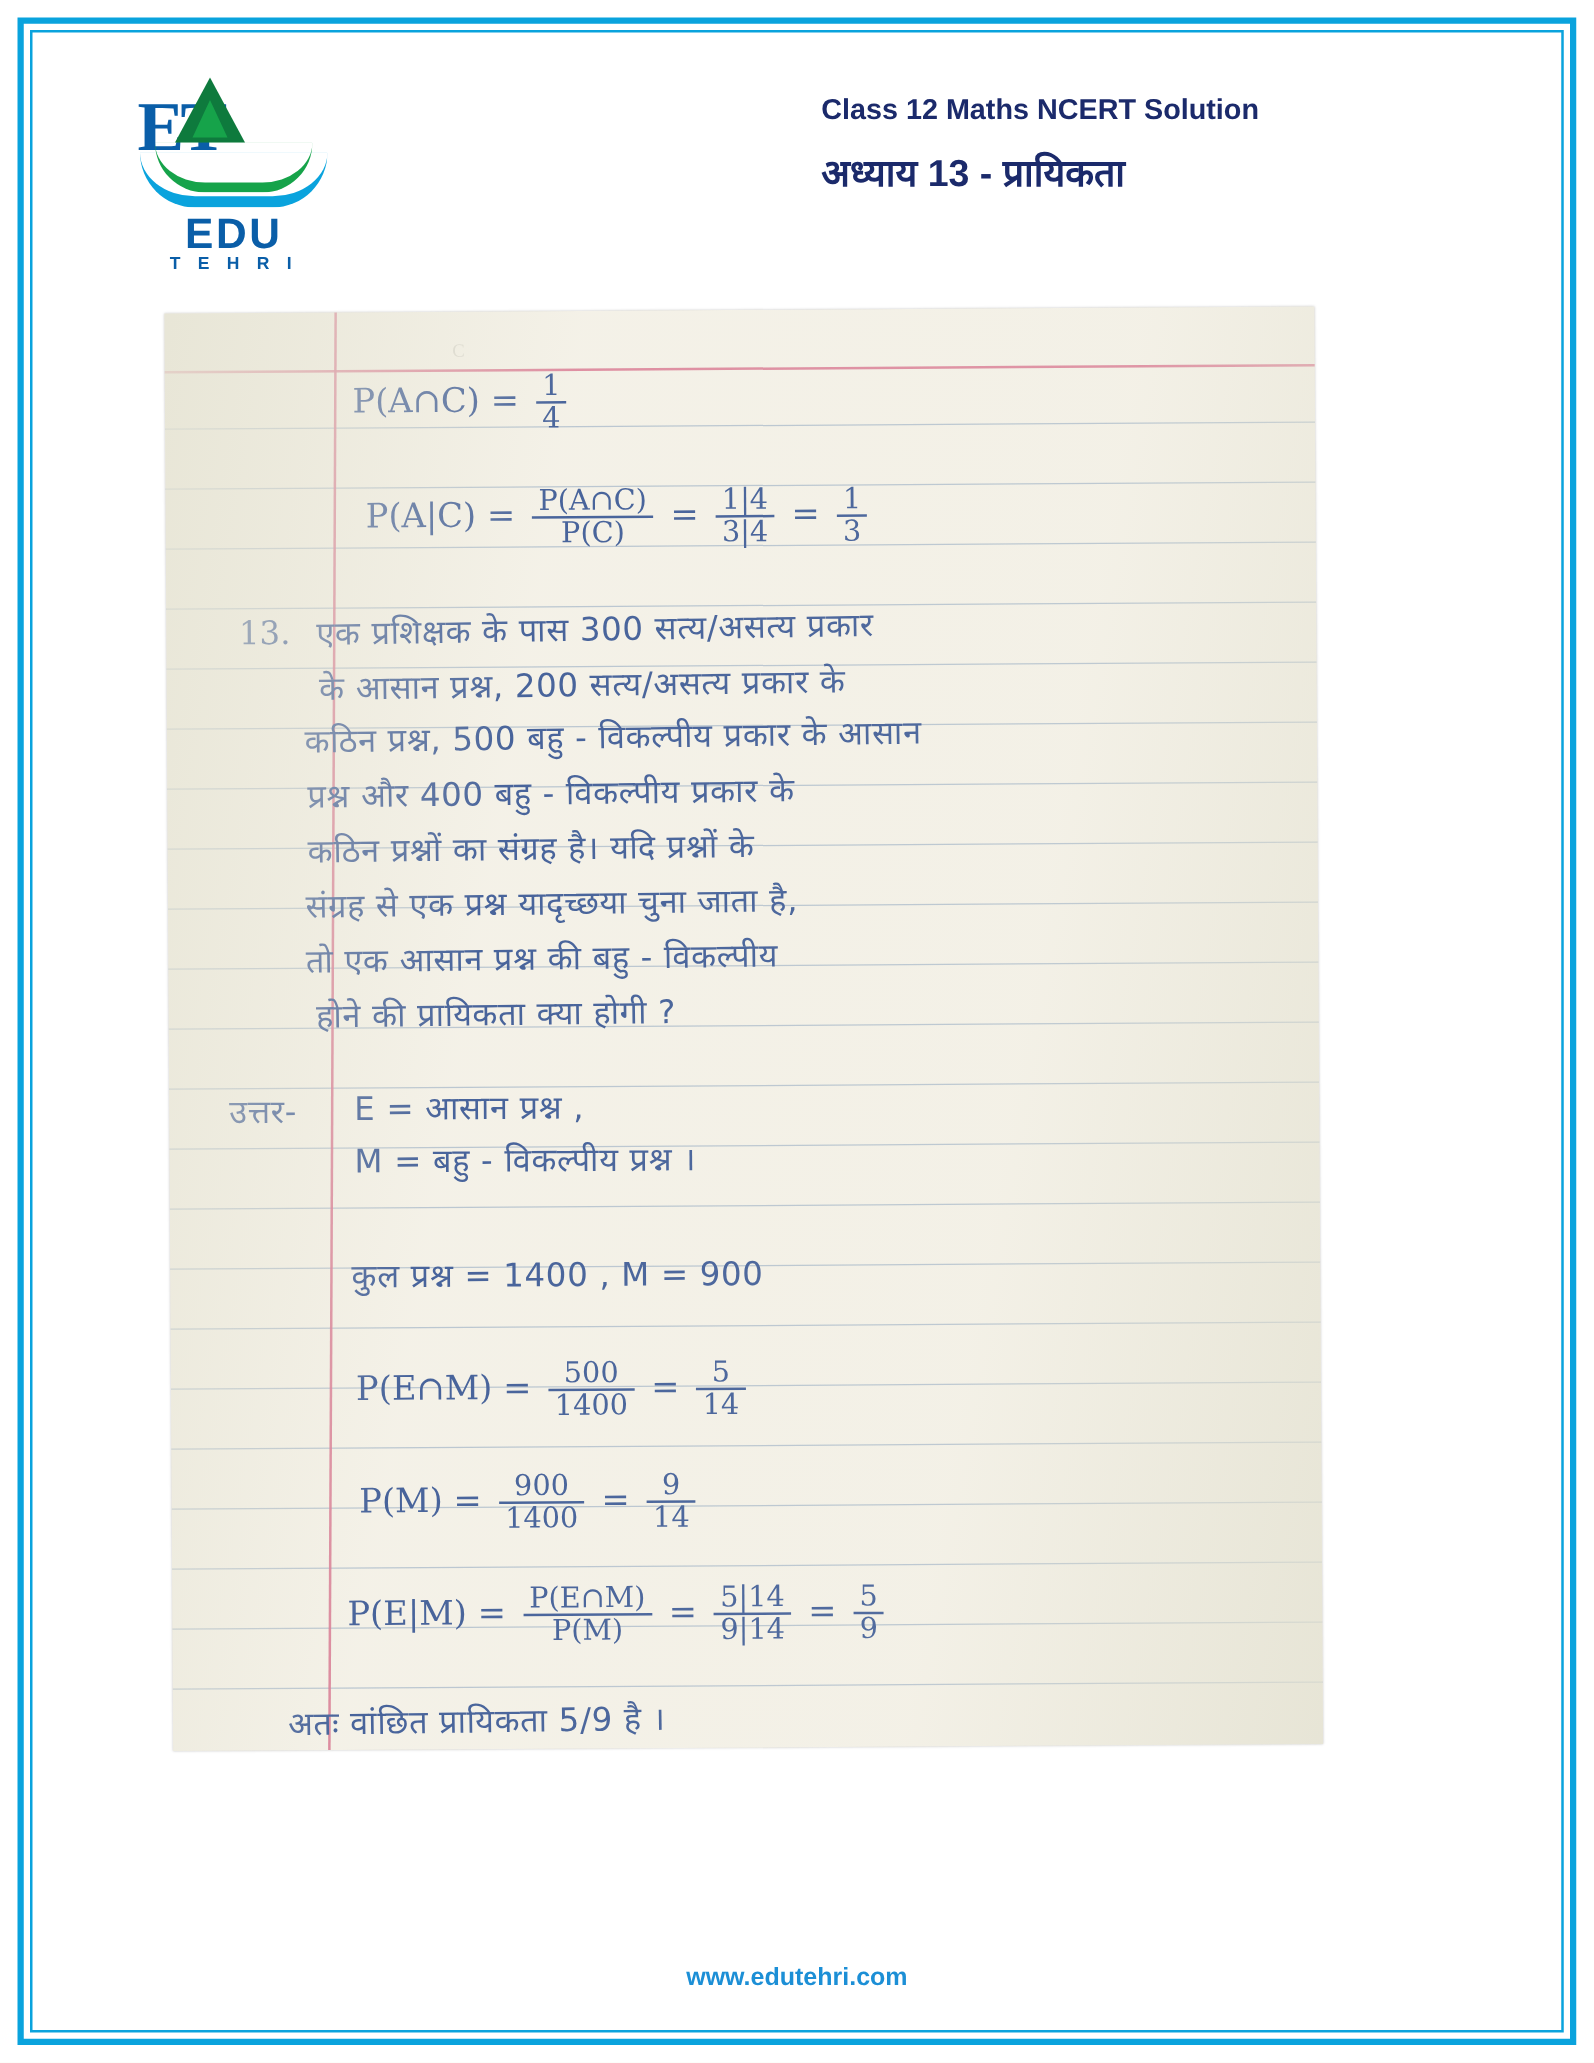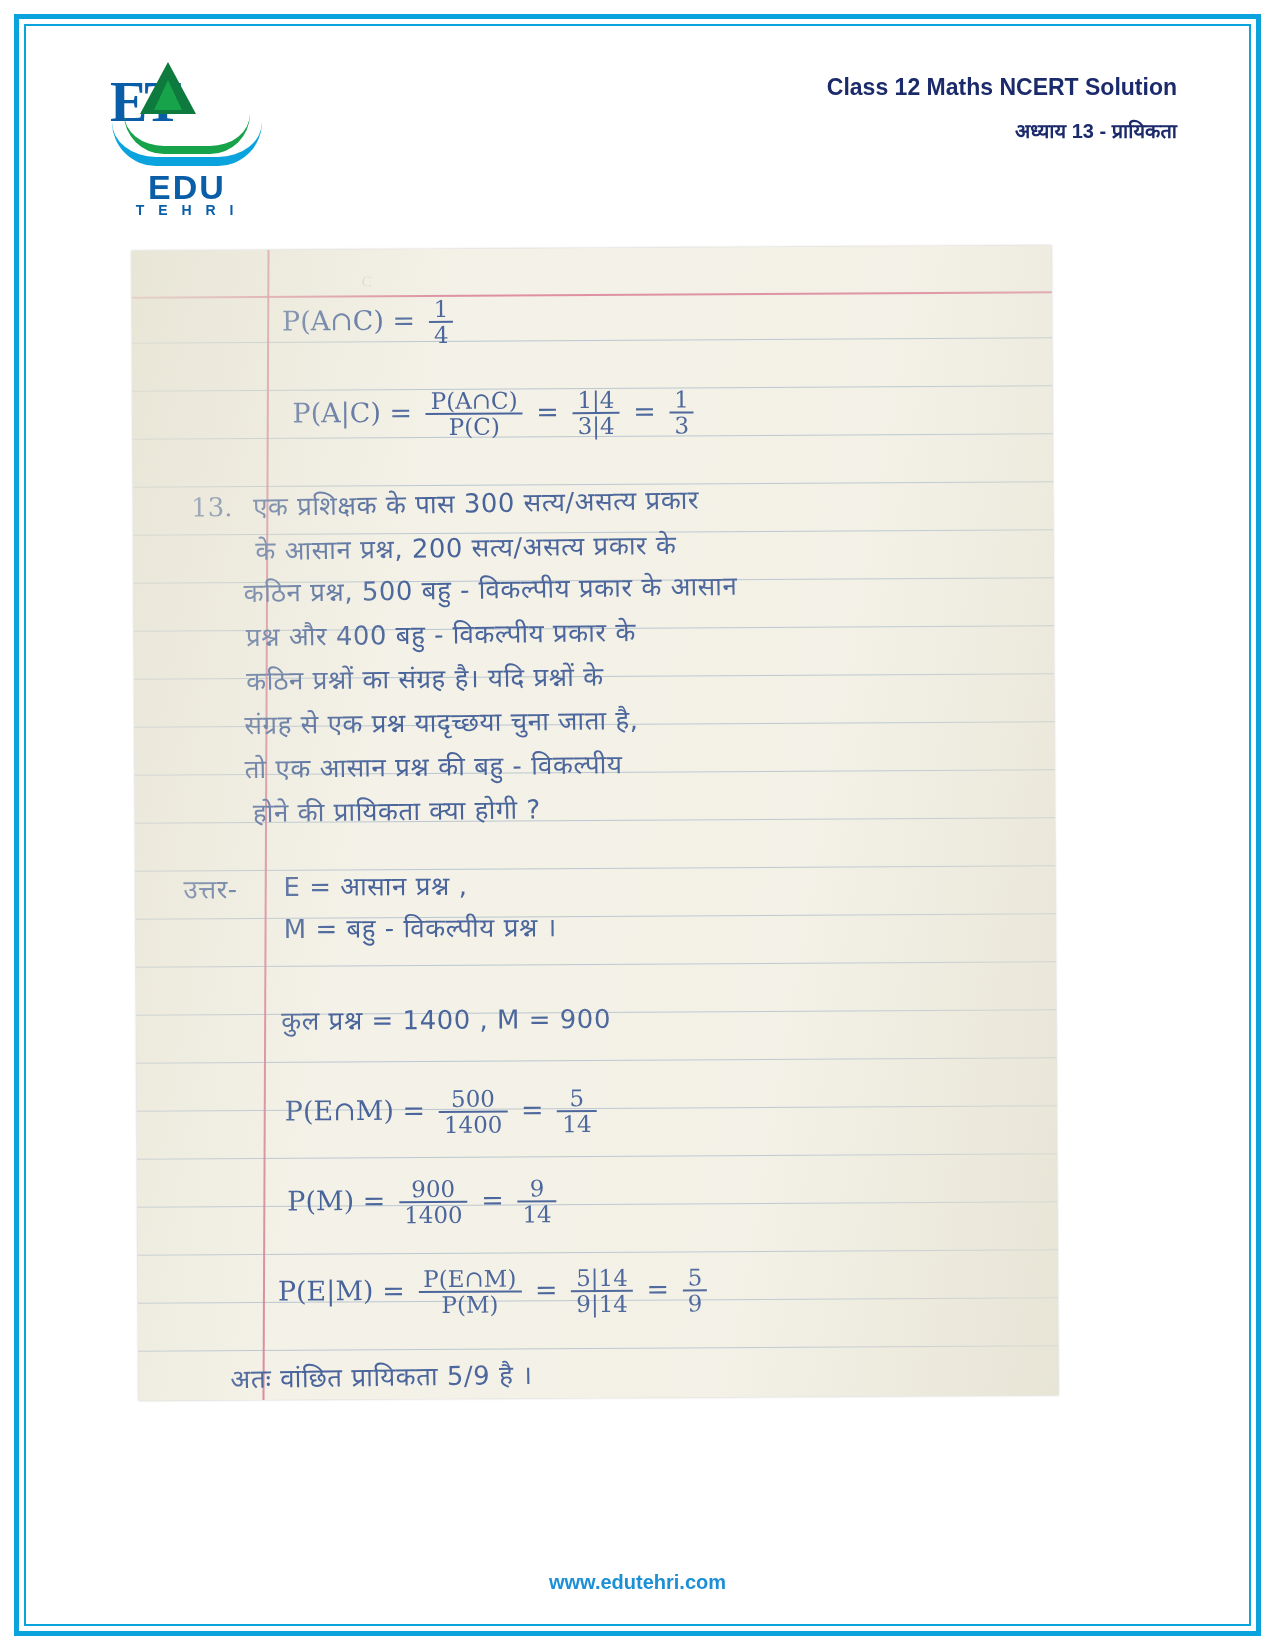--- a/index.html
+++ b/index.html
@@ -102,31 +102,31 @@
     width: 170px;
     text-align: center;
     font-size: 14px;
     font-weight: bold;
     color: #0a5ea8;
     letter-spacing: 5px;
   }
   .head-titles {
     position: absolute;
     right: 58px; top: 34px;
-    text-align: right;
+    text-align: left;
     width: 520px;
   }
   .head-title-1 {
     font-size: 23px;
     font-weight: bold;
     color: #1b2a6b;
     margin-bottom: 16px;
   }
   .head-title-2 {
-    font-size: 20px;
+    font-size: 30px;
     font-weight: bold;
     color: #1b2a6b;
   }
 
   
   .notebook {
     position: absolute;
     left: 95px; top: 208px;
     width: 920px; height: 1150px;
     background: #f3f0e6;

